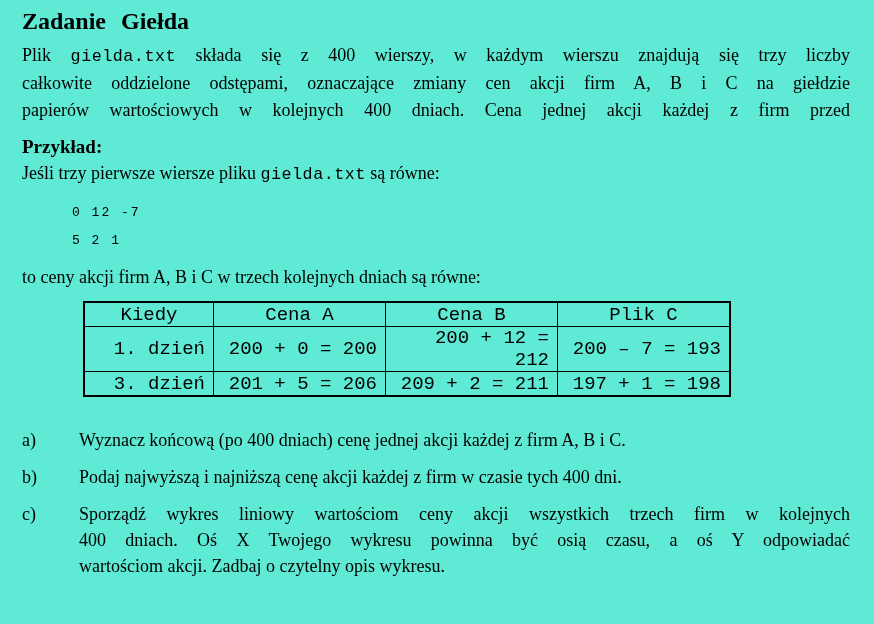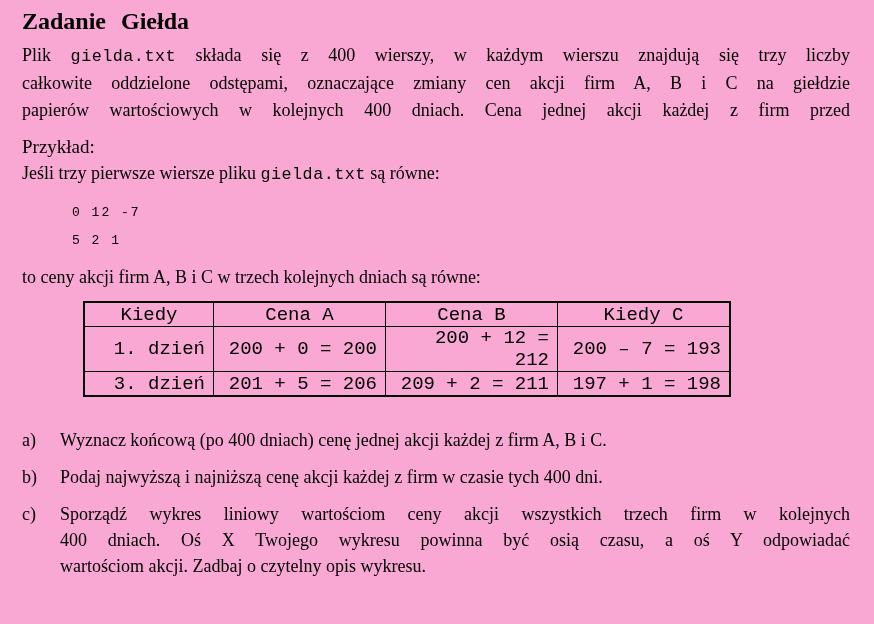--- a/index.html
+++ b/index.html
@@ -1,37 +1,37 @@
 <!DOCTYPE html>
 <html lang="pl"><head>
 <meta charset="utf-8">
 <style>
   html, body { margin: 0; padding: 0; background: #ffffff; }
   .page {
     width: 874px;
     height: 624px;
     box-sizing: border-box;
     padding: 8px 24px 0 22px;
-    background: #f9a8d4;
+    background: #5eead4;
     color: #000000;
     font-family: "Liberation Serif", serif;
     font-size: 18px;
     overflow: hidden;
   }
   h1.doc-title {
     font-size: 24px;
     font-weight: bold;
     margin: 0 0 8px 0;
     line-height: 26px;
     word-spacing: 9px;
     font-family: "Liberation Serif", serif;
   }
   h2.sub-heading {
     font-size: 19px;
-    font-weight: normal;
+    font-weight: bold;
     margin: 10px 0 0 0;
     line-height: 26px;
   }
   .para .tline { line-height: 27px; }
   .tline.just { text-align: justify; text-align-last: justify; }
   .mono {
     font-family: "Liberation Mono", monospace;
     font-size: 0.93em;
     letter-spacing: 0.5px;
   }
@@ -62,21 +62,21 @@
   .price-table td.formula-cell { text-align: right; width: 152px; padding-left: 11px; }
   .tasks { margin-top: 30px; }
   .task {
     display: flex;
     margin-bottom: 11px;
   }
   .task-label {
     flex: 0 0 38px;
     line-height: 26px;
   }
-  .task-body { flex: 1 1 auto; }
+  .task-body { flex: 1 1 auto; margin-left: 19px; }
   .task-body .tline { line-height: 26px; }
 </style>
 </head>
 <body>
 
 <div class="page">
 
   <h1 class="doc-title">Zadanie Giełda</h1>
 
   <div class="para">
@@ -99,21 +99,21 @@
   <div class="para">
       <div class="tline"><span>to ceny akcji firm A, B i C w trzech kolejnych dniach są równe:</span></div>
     </div>
 
   <table class="price-table">
     <thead>
       <tr>
         <th>Kiedy</th>
         <th>Cena A</th>
         <th>Cena B</th>
-        <th>Kiedy C</th>
+        <th>Plik C</th>
       </tr>
     </thead>
     <tbody>
       <tr>
         <td class="when-cell">1. dzień</td>
         <td class="formula-cell">200 + 0 = 200</td>
         <td class="formula-cell">200 + 12 = 212</td>
         <td class="formula-cell">200 – 7 = 193</td>
       </tr>
       <tr>

